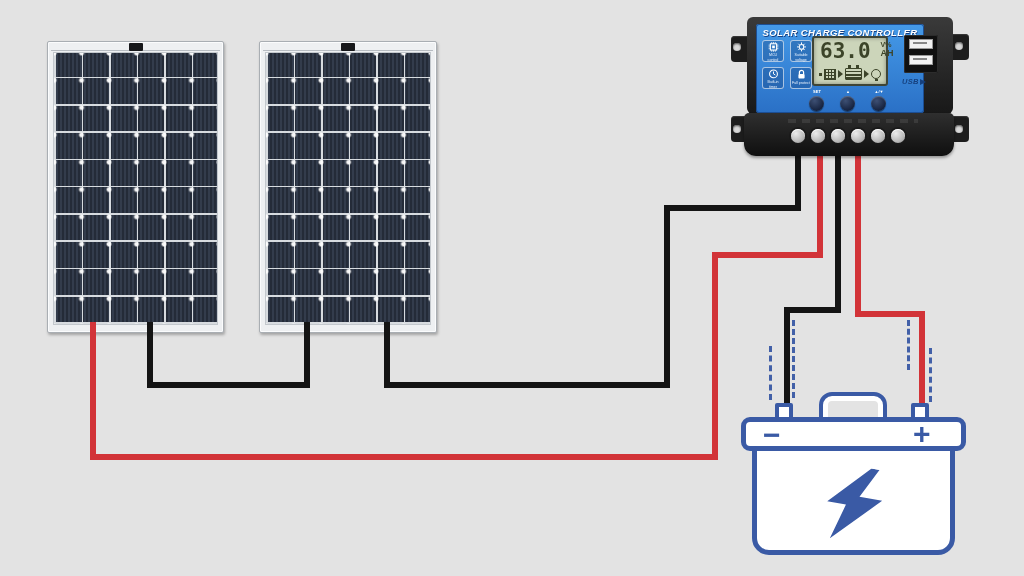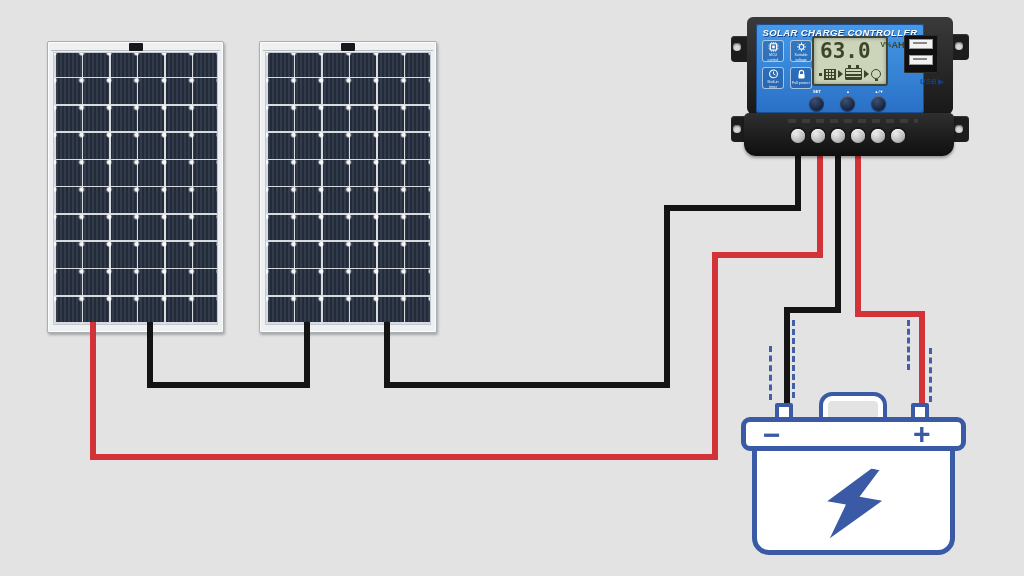--- a/index.html
+++ b/index.html
@@ -46,21 +46,21 @@
     text-shadow:.6px 1px 0 #143d7e;white-space:nowrap;}
   .tile{position:absolute;width:22px;height:22px;border-radius:3px;background:rgba(9,40,90,.25);
     box-shadow:inset 0 0 0 1px rgba(255,255,255,.6);display:flex;flex-direction:column;align-items:center;justify-content:flex-start;padding-top:2px;box-sizing:border-box;}
   .tile svg{display:block;}
   .tile-label{font-size:4px;line-height:1.15;color:#eaf3ff;text-align:center;margin-top:1px;transform:scale(.9);}
   .lcd{position:absolute;left:56px;top:12px;width:76px;height:50px;background:var(--lcd-bg,#ccd5ba);
     border:2px solid #3f4536;border-radius:3px;box-shadow:inset 0 0 4px rgba(0,0,0,.35);box-sizing:border-box;}
   .lcd-row{position:absolute;top:3px;left:6px;right:4px;display:flex;align-items:flex-start;}
   .lcd-value{font-family:"DejaVu Sans Mono",monospace;font-weight:bold;font-size:21px;line-height:1;
     color:var(--lcd-ink,#3c4429);letter-spacing:0;}
-  .lcd-units{margin-left:10px;display:flex;flex-direction:row;color:var(--lcd-ink,#3c4429);}
+  .lcd-units{margin-left:10px;display:flex;flex-direction:column;color:var(--lcd-ink,#3c4429);}
   .lcd-unit-top{font-size:7px;font-weight:bold;line-height:1.1;}
   .lcd-unit-bottom{font-size:9px;font-weight:bold;line-height:1;}
   .lcd-icons{position:absolute;left:5px;bottom:4px;display:flex;align-items:center;gap:2px;}
   .lcd-dot{width:3px;height:3px;background:var(--lcd-ink,#3c4429);}
   .lcd-pv{width:12px;height:11px;border:1px solid var(--lcd-ink,#3c4429);box-sizing:border-box;
     background:repeating-linear-gradient(90deg,var(--lcd-ink,#3c4429) 0 1px,transparent 1px 3px),
                repeating-linear-gradient(0deg,var(--lcd-ink,#3c4429) 0 1px,transparent 1px 3px);}
   .lcd-tri{width:0;height:0;border-left:5px solid var(--lcd-ink,#3c4429);border-top:4px solid transparent;border-bottom:4px solid transparent;}
   .lcd-batt{position:relative;width:17px;height:12px;border:1.5px solid var(--lcd-ink,#3c4429);border-radius:1px;box-sizing:border-box;
     background:repeating-linear-gradient(0deg,var(--lcd-ink,#3c4429) 0 1.6px,transparent 1.6px 3.4px);}
@@ -68,21 +68,21 @@
     box-shadow:8px 0 0 var(--lcd-ink,#3c4429);}
   .lcd-bulb{position:relative;width:10px;height:10px;border:1.5px solid var(--lcd-ink,#3c4429);border-radius:50%;box-sizing:border-box;}
   .lcd-bulb::after{content:"";position:absolute;left:2.5px;bottom:-3px;width:3px;height:2px;background:var(--lcd-ink,#3c4429);}
   .ctrl-btn{position:absolute;top:72px;width:15px;height:15px;border-radius:50%;
     background:radial-gradient(circle at 38% 32%,#3d4f73,#16233f 70%);box-shadow:0 1px 1px rgba(0,0,0,.5), inset 0 1px 1px rgba(255,255,255,.25);}
   .btn-label{position:absolute;top:65px;width:22px;text-align:center;font-size:4px;color:#fff;font-weight:bold;}
   .usb-block{position:absolute;left:148px;top:11px;width:34px;height:38px;background:#101010;border-radius:2px;
     box-shadow:inset 0 0 0 1px #2c2c2c;}
   .usb-port{position:absolute;left:5px;width:24px;height:10px;background:#f2f2f2;border:1px solid #9a9a9a;box-sizing:border-box;}
   .usb-port::after{content:"";position:absolute;left:3px;top:2px;width:14px;height:2px;background:#888;}
-  .usb-label{position:absolute;left:164px;top:53px;font-size:7.5px;font-weight:bold;font-style:italic;color:#16407e;letter-spacing:.3px;display:flex;align-items:center;gap:1px;}
+  .usb-label{position:absolute;left:146px;top:53px;font-size:7.5px;font-weight:bold;font-style:italic;color:#16407e;letter-spacing:.3px;display:flex;align-items:center;gap:1px;}
   .usb-arrow{width:0;height:0;border-left:6px solid #16407e;border-top:3.5px solid transparent;border-bottom:3.5px solid transparent;}
 
   
   .bat-handle{position:absolute;left:819px;top:392px;width:68px;height:44px;border:4px solid var(--battery-blue,#3a5aa5);
     border-radius:13px;background:var(--bg,#e3e3e3);box-shadow:inset 0 0 0 5px #fff;box-sizing:border-box;}
   .bat-terminal{position:absolute;top:403px;width:18px;height:18px;background:#fff;border:4px solid var(--battery-blue,#3a5aa5);border-radius:2px;box-sizing:border-box;}
   .bat-cap{position:absolute;left:741px;top:417px;width:225px;height:34px;background:#fff;
     border:5px solid var(--battery-blue,#3a5aa5);border-radius:9px;box-sizing:border-box;}
   .bat-body{position:absolute;left:752px;top:446px;width:203px;height:109px;background:#fff;
     border:5px solid var(--battery-blue,#3a5aa5);border-radius:5px 5px 17px 17px;box-sizing:border-box;}

